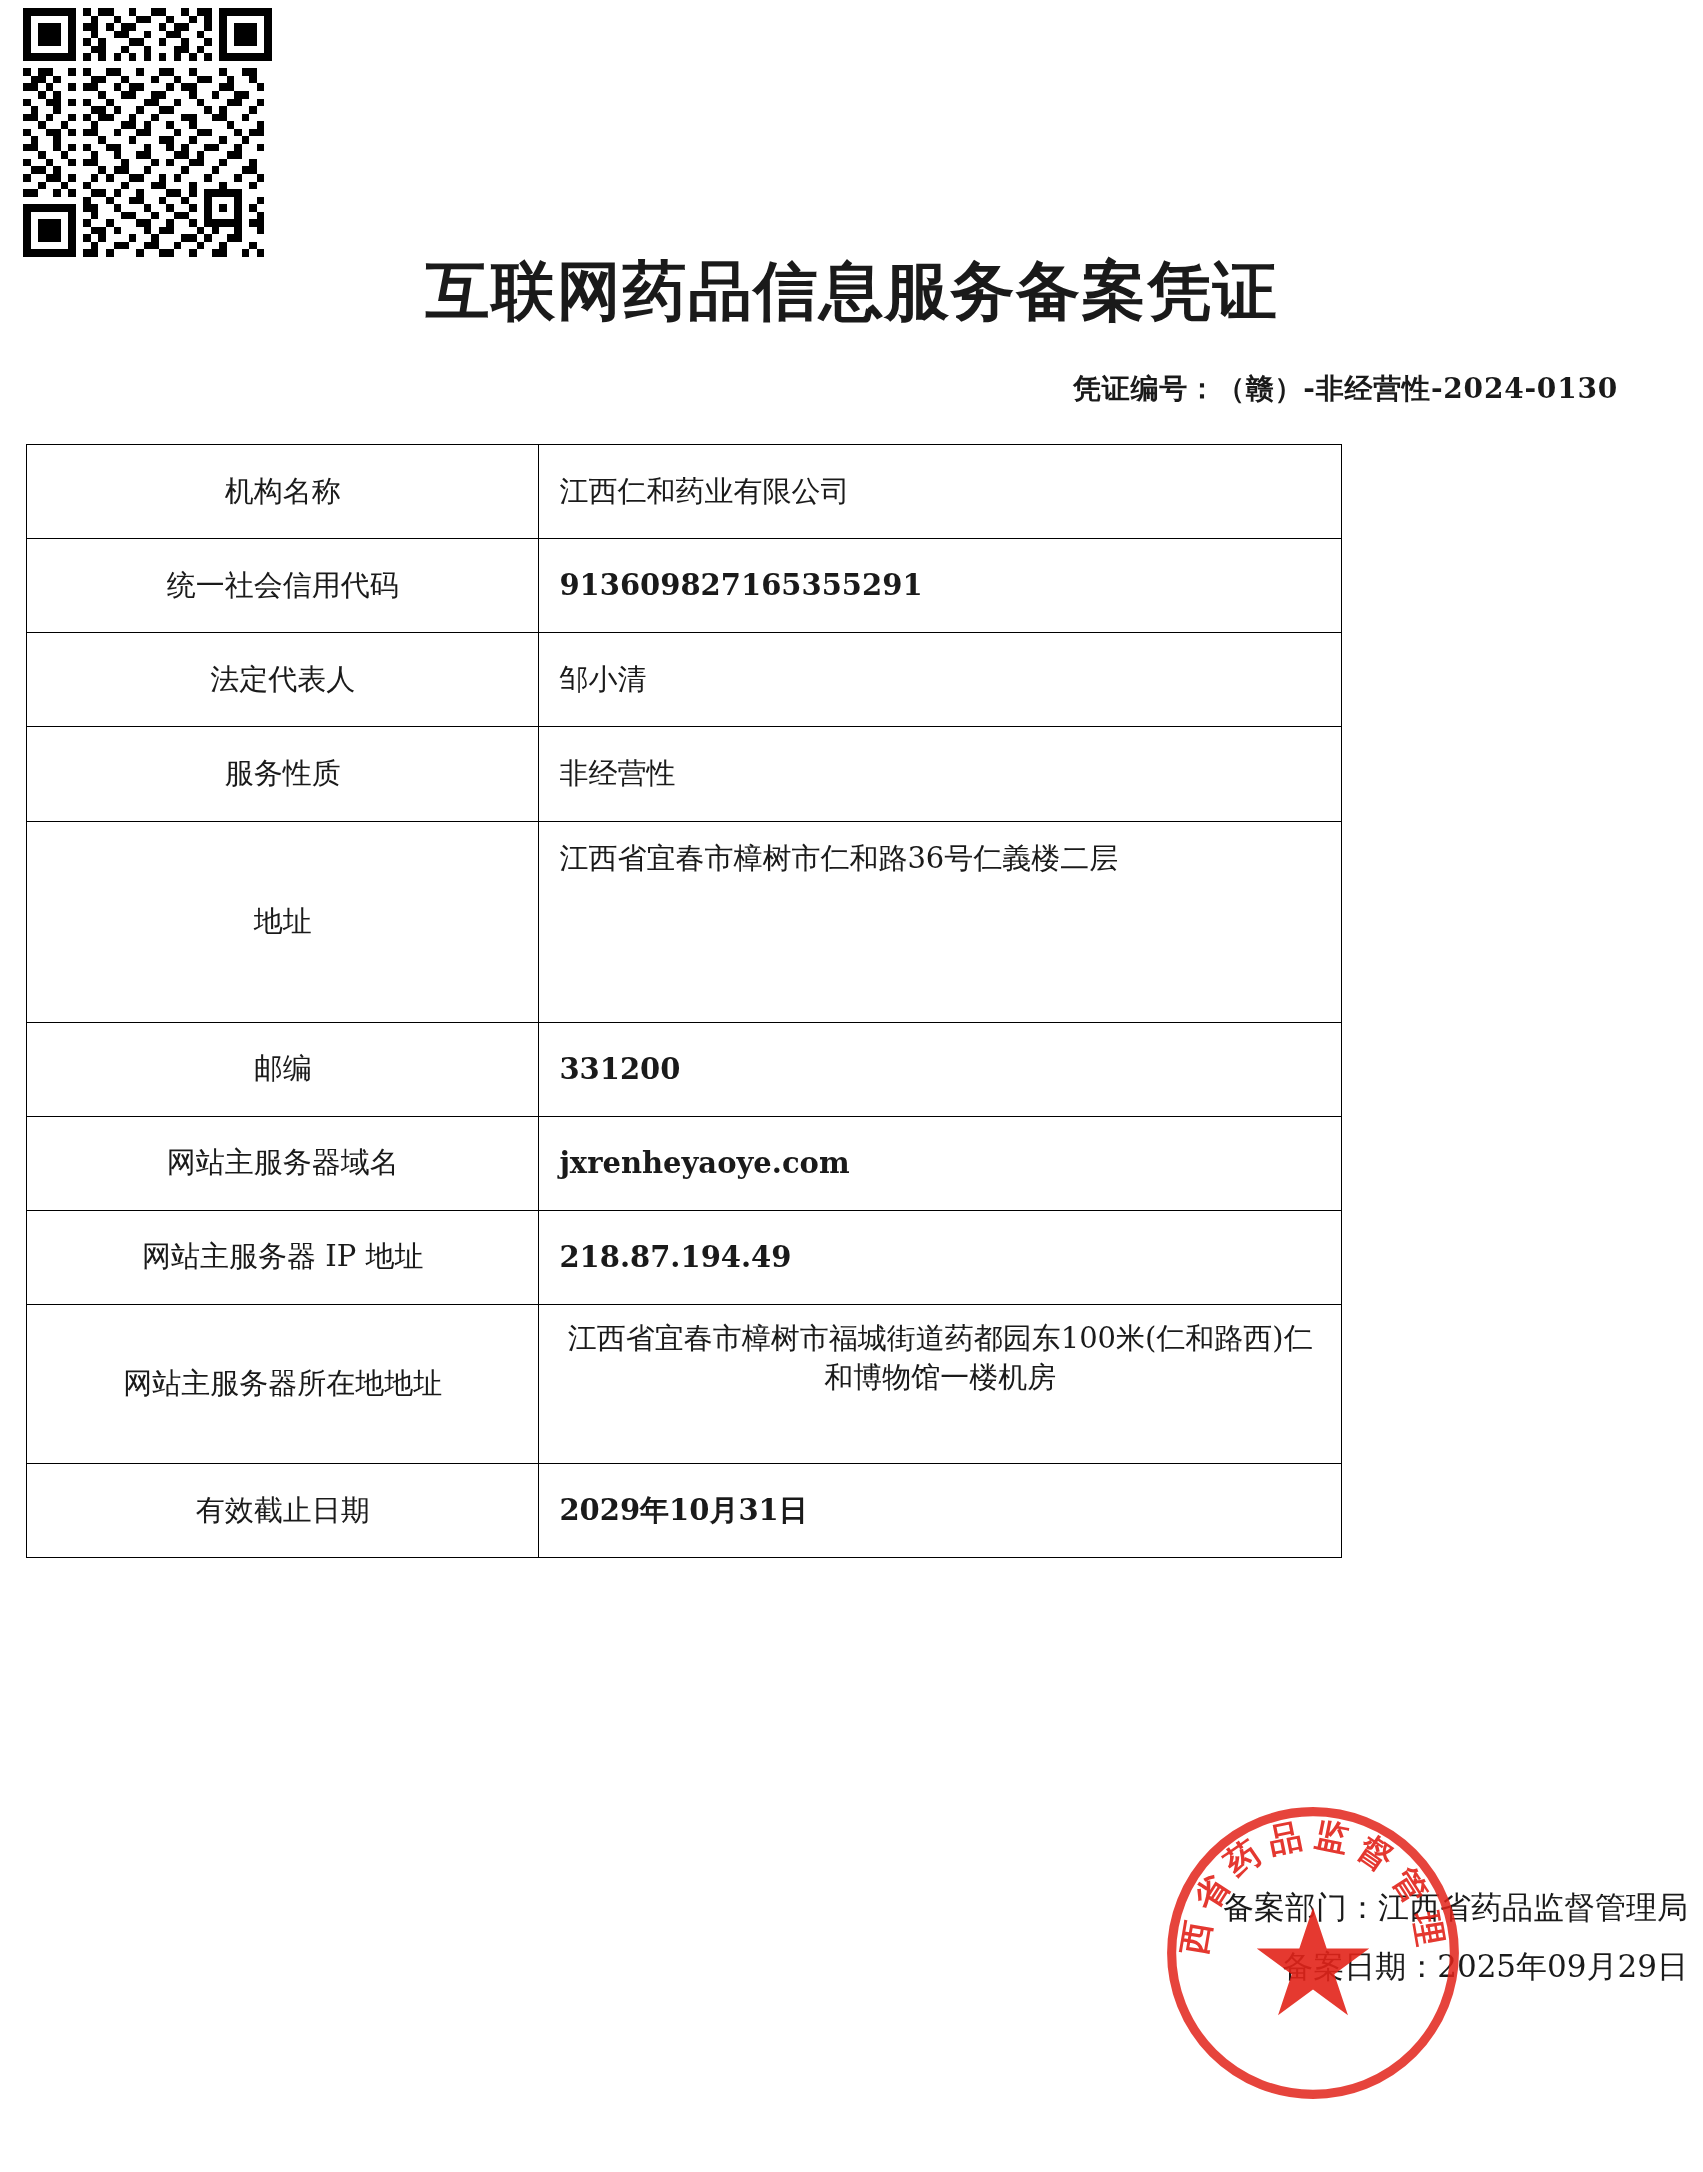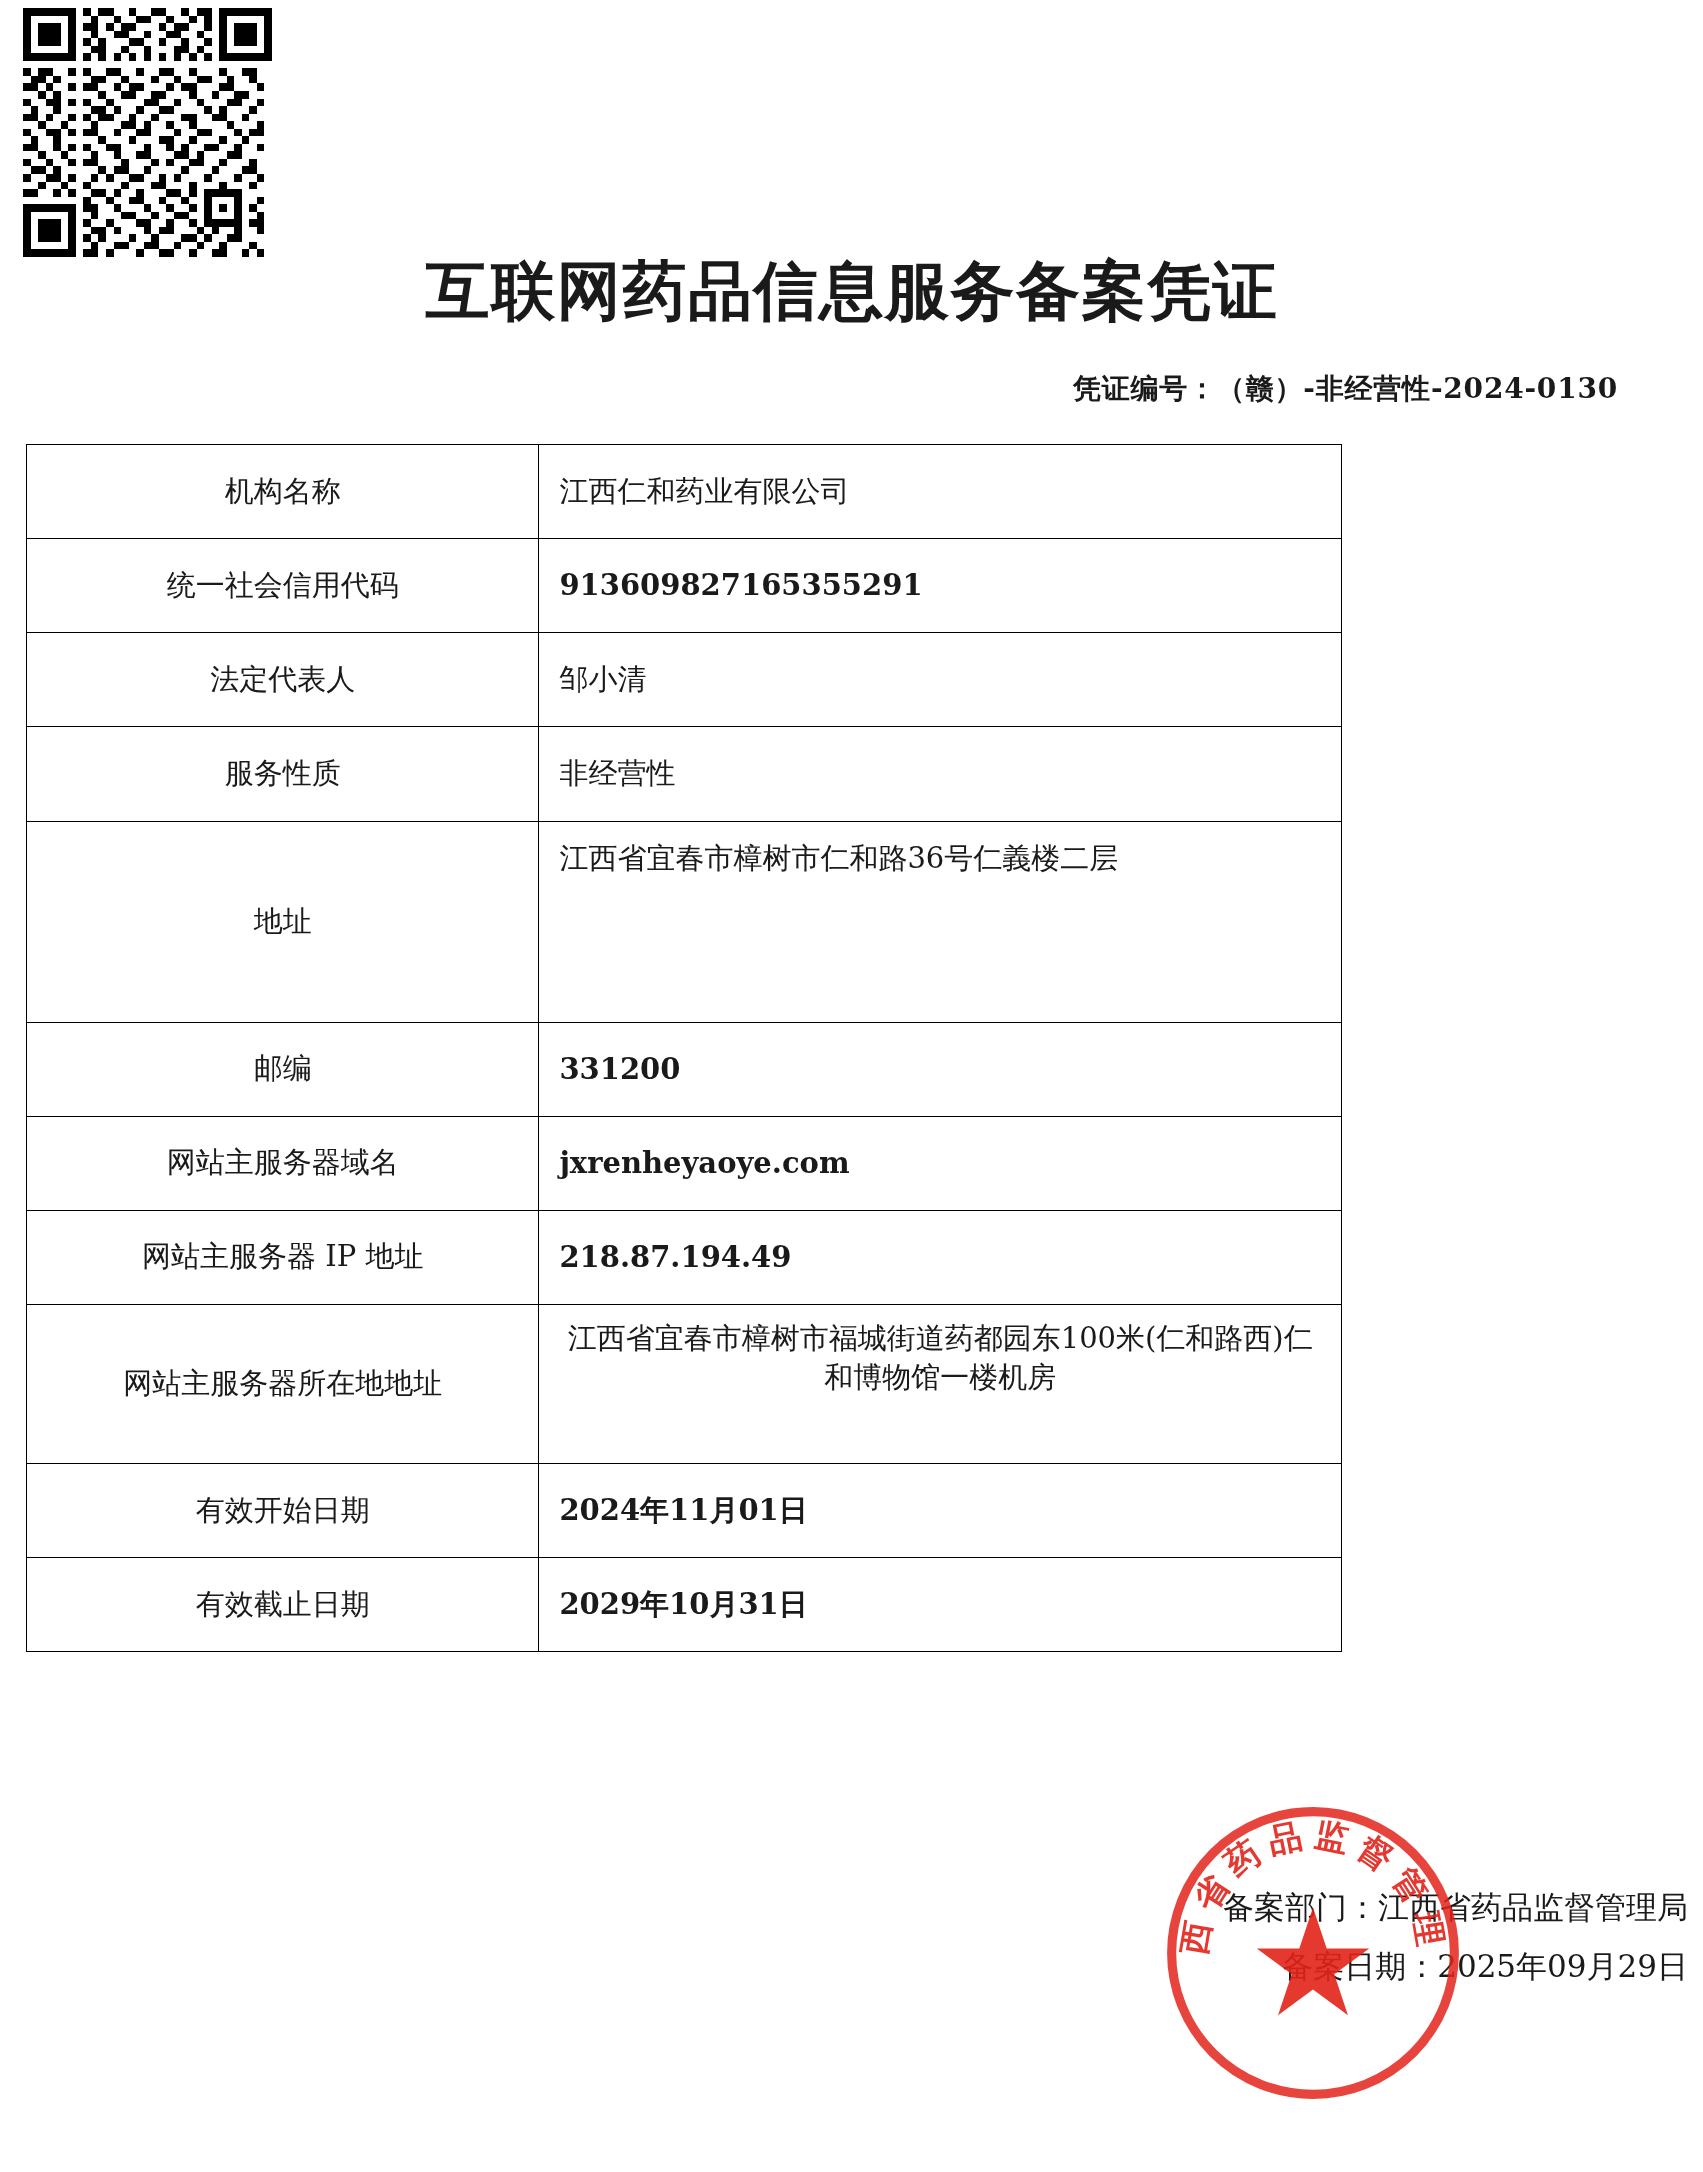--- a/index.html
+++ b/index.html
@@ -450,26 +450,20 @@
           <div class="value-inner val-bold">218.87.194.49</div>
         </td>
     </tr>
     <tr class="tall2">
       <td class="label">网站主服务器所在地地址</td>
       <td class="value" style="vertical-align:top;padding-top:14px;">
           <div class="value-inner val-normal">江西省宜春市樟树市福城街道药都园东100米(仁和路西)仁和博物馆一楼机房</div>
         </td>
     </tr>
     <tr>
-      <td class="label">有效开始日期</td>
-      <td class="value">
-          <div class="value-inner val-bold">2024年11月01日</div>
-        </td>
-    </tr>
-    <tr>
       <td class="label">有效截止日期</td>
       <td class="value">
           <div class="value-inner val-bold">2029年10月31日</div>
         </td>
     </tr>
   </tbody>
 </table>
 
 <div id="footer-block">
   <div class="foot-line" id="footer-dept">备案部门：江西省药品监督管理局</div>

